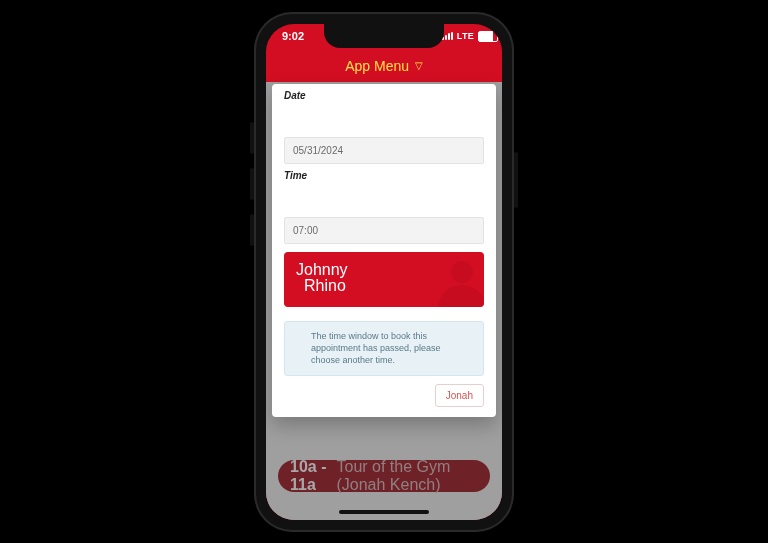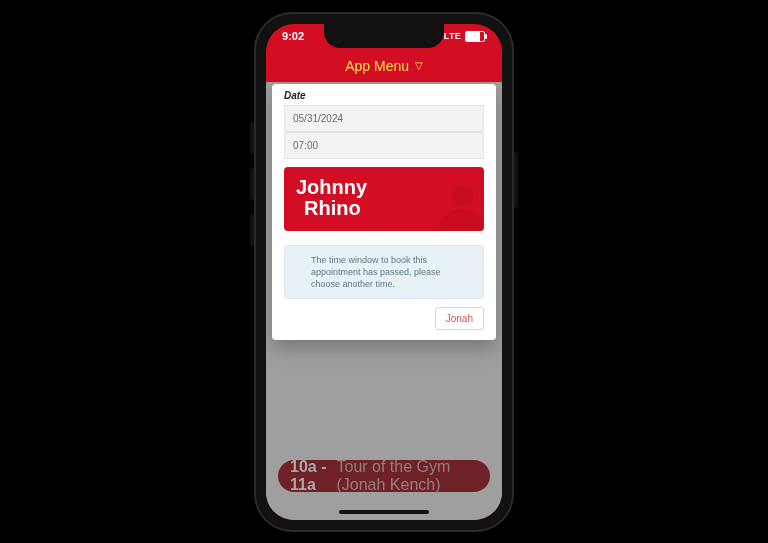--- a/index.html
+++ b/index.html
@@ -5,44 +5,44 @@
   html,body{margin:0;padding:0;width:768px;height:543px;background:#000;font-family:-apple-system,"Helvetica Neue",Arial,sans-serif;}
   .stage{position:relative;width:768px;height:543px;}
   .phone{position:absolute;left:50%;top:50%;transform:translate(-50%,-50%);width:260px;height:520px;background:#111;border-radius:38px;box-shadow:0 0 0 2px #2a2a2a inset;}
   .phone::before,.phone::after{content:"";position:absolute;background:#111;border-radius:3px;}
   .phone::before{left:-4px;top:110px;width:4px;height:32px;box-shadow:0 46px 0 #111,0 92px 0 #111;} 
   .phone::after{right:-4px;top:140px;width:4px;height:56px;} 
   .screen{position:absolute;inset:12px;border-radius:28px;overflow:hidden;background:#d40e22;}
   .notch{position:absolute;top:0;left:50%;transform:translateX(-50%);width:120px;height:24px;background:#111;border-bottom-left-radius:16px;border-bottom-right-radius:16px;z-index:5;}
   .statusbar{position:relative;height:26px;color:#fff;font-size:11px;font-weight:600;}
   .sb-time{position:absolute;left:16px;top:6px;}
-  .sb-right{position:absolute;right:17px;top:7px;display:flex;gap:4px;align-items:center;justify-content:flex-end;}
+  .sb-right{position:absolute;right:4px;top:7px;display:flex;gap:4px;align-items:center;justify-content:flex-end;}
   .sig{display:flex;gap:1px;align-items:flex-end;height:8px;}
   .sig i{display:block;width:2px;background:#fff;border-radius:1px;}
   .sig i:nth-child(1){height:3px}.sig i:nth-child(2){height:5px}.sig i:nth-child(3){height:7px}.sig i:nth-child(4){height:8px}
   .lte{font-size:9px;font-weight:700;letter-spacing:.3px;}
   .batt{position:relative;width:18px;height:9px;border:1px solid #fff;border-radius:2px;}
   .batt::after{content:"";position:absolute;right:-3px;top:2px;width:2px;height:5px;background:#fff;border-radius:1px;}
   .batt i{display:block;height:100%;width:80%;background:#fff;}
   .appbar{height:32px;display:flex;align-items:center;justify-content:center;color:#fde047;font-size:14px;gap:6px;}
   .tri{font-size:10px;line-height:10px;}
   .bgcontent{position:absolute;left:0;right:0;top:58px;bottom:0;background:#f1f1f1;}
   .pill{position:absolute;bottom:28px;left:12px;right:12px;height:32px;background:#9a0c18;border-radius:16px;color:#d7b7b9;font-size:16px;display:flex;align-items:center;padding:0 12px;box-sizing:border-box;}
   .pill b{color:#fff;margin-right:4px;font-weight:700;}
   .homebar{position:absolute;bottom:6px;left:50%;transform:translateX(-50%);width:90px;height:4px;background:#111;border-radius:3px;}
   
   .overlay{position:absolute;top:58px;left:0;right:0;bottom:0;background:rgba(60,60,60,.45);}
   .modal{position:absolute;top:60px;left:6px;right:6px;background:#fff;border-radius:4px;box-shadow:0 8px 20px rgba(0,0,0,.25);padding:0 0 6px 0;color:#222;}
   .m-header{display:flex;justify-content:space-between;align-items:center;padding:10px 12px 8px 12px;font-weight:700;font-size:12px;}
   .m-close{color:#bbb;font-size:14px;line-height:14px;}
   .m-body{padding:0 12px;}
   .lbl{font-size:10px;font-weight:700;margin-top:6px;margin-bottom:4px;font-style:italic;}
-  .field{width:100%;box-sizing:border-box;border:1px solid #e3e3e3;background:#f3f3f3;color:#6b6b6b;font-size:10px;padding:7px 8px;border-radius:2px;}
+  .field{width:100%;box-sizing:border-box;border:1px solid #e3e3e3;background:#f3f3f3;color:#6b6b6b;font-size:10px;padding:7px 8px;border-radius:2px;margin-top:32px;}
   .card{margin-top:8px;background:#d40e22;color:#fff;border-radius:4px;padding:10px 12px 12px 12px;position:relative;overflow:hidden;}
-  .card .name{font-size:20px;font-weight:700;line-height:1.05;}
+  .card .name{font-size:16px;font-weight:400;line-height:1.05;}
   .card .role{font-size:10px;margin-top:8px;}
   .silh{position:absolute;right:-6px;bottom:-4px;width:56px;height:56px;opacity:.45;}
   .silh .head{position:absolute;top:6px;left:50%;transform:translateX(-50%);width:22px;height:22px;background:#b50c1c;border-radius:50%;}
   .silh .body{position:absolute;bottom:0;left:50%;transform:translateX(-50%);width:48px;height:26px;background:#b50c1c;border-top-left-radius:26px;border-top-right-radius:26px;}
   .alert{margin-top:14px;background:#e8f1f5;border:1px solid #d6e6ee;color:#5a7a8a;font-size:9px;line-height:1.35;padding:8px 26px;border-radius:3px;}
   .m-footer{display:flex;justify-content:flex-end;padding:8px 12px 4px 12px;}
   .btn-cancel{border:1px solid #e6cfcf;background:#fff;color:#d9534f;font-size:10px;padding:5px 10px;border-radius:3px;}
 </style>
 </head>
 <body>
@@ -79,20 +79,21 @@
           <span>Tour of the Gym (Jonah Kench)</span>
         </div>
       </div>
 
       <div class="overlay"></div>
 
       <div class="modal">
         <div class="m-body">
           <div class="lbl">Date</div>
           <input class="field" type="text" readonly="" value="05/31/2024" style="">
+          <div class="lbl">Time</div>
           <input class="field" type="text" readonly="" value="07:00" style="">
 
           <div class="card">
             <div class="silh">
               <div class="head"></div>
                 <div class="body"></div>
             </div>
             <div class="name">Johnny</div>
             <div class="name" style="padding-left:8px">Rhino</div>
           </div>

